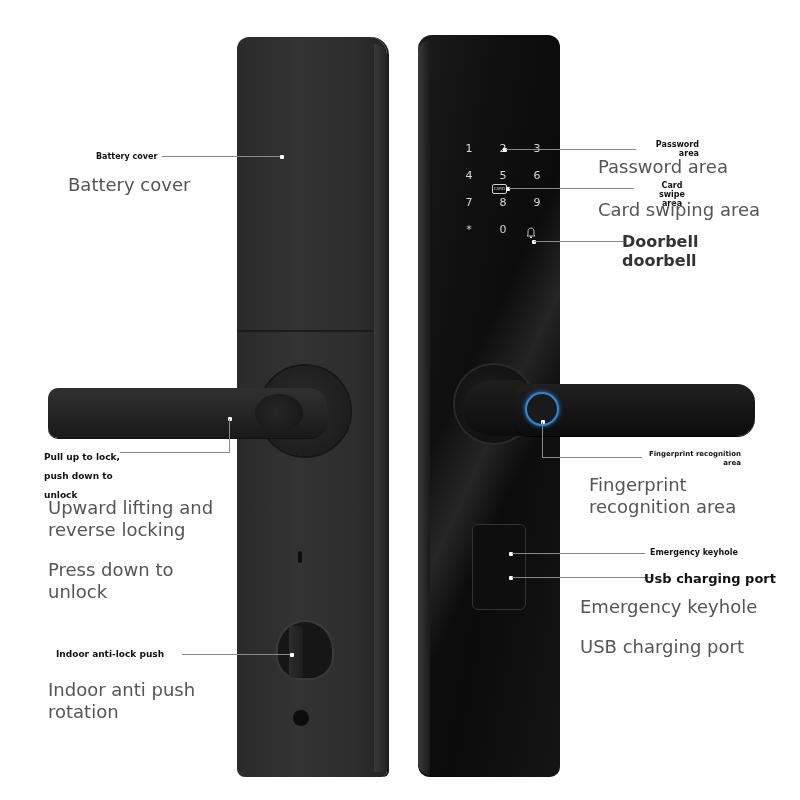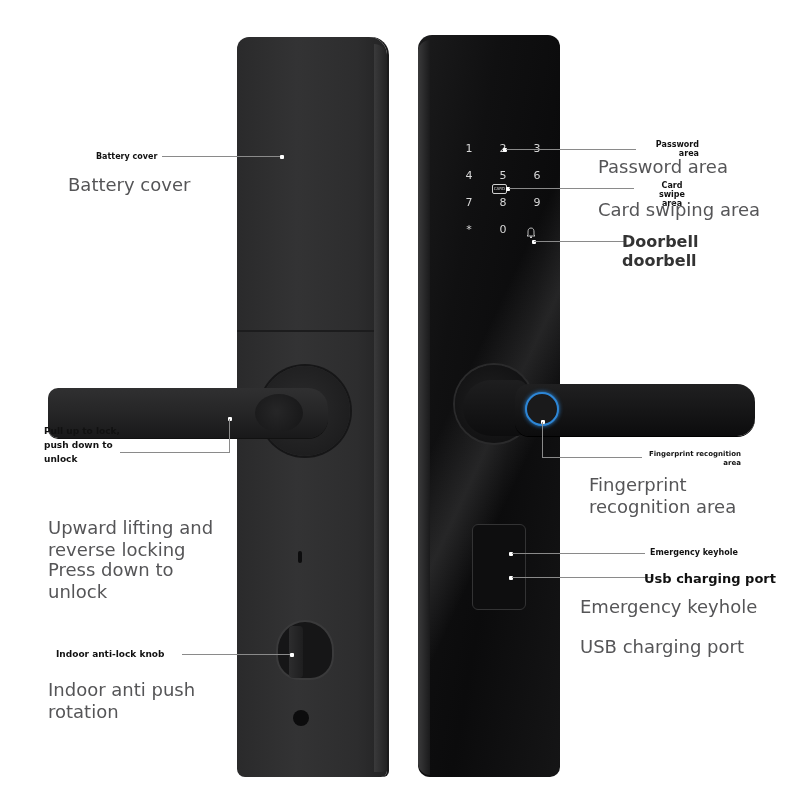--- a/index.html
+++ b/index.html
@@ -166,25 +166,25 @@
 </div>
 
 <div class="small-label" style="left:96px; top:152px;">Battery cover</div>
 <div class="line" style="left:162px; top:156px; width:120px; height:1px;"></div>
 <div class="dot" style="left:280px; top:155px;"></div>
 <div class="big-label" style="left:68px; top:174px;">Battery cover</div>
 
 <div class="dot" style="left:228px; top:417px;"></div>
 <div class="line" style="left:229px; top:419px; width:1px; height:33px;"></div>
 <div class="line" style="left:120px; top:452px; width:110px; height:1px;"></div>
-<div class="small-label" style="left:44px; top:424px; width:90px; font-size:9px; line-height:14px;">Pull up to lock, push down to unlock</div>
-<div class="big-label" style="left:48px; top:497px; white-space:normal; width:200px;margin-top:20px;">Upward lifting and reverse locking</div>
+<div class="small-label" style="left:44px; top:448px; width:90px; font-size:9px; line-height:19px;">Pull up to lock, push down to unlock</div>
+<div class="big-label" style="left:48px; top:497px; white-space:normal; width:200px;">Upward lifting and reverse locking</div>
 <div class="big-label" style="left:48px; top:559px; white-space:normal; width:130px;">Press down to unlock</div>
 
-<div class="small-label" style="left:56px; top:650px; font-size:9px;">Indoor anti-lock knob</div>
+<div class="small-label" style="left:56px; top:650px; font-size:9px;">Indoor anti-lock push</div>
 <div class="line" style="left:182px; top:654px; width:110px; height:1px;"></div>
 <div class="dot" style="left:290px; top:653px;"></div>
 <div class="big-label" style="left:48px; top:679px; white-space:normal; width:170px;">Indoor anti push rotation</div>
 
 <div class="dot" style="left:503px; top:148px;"></div>
 <div class="line" style="left:506px; top:149px; width:130px; height:1px;"></div>
 <div class="small-label" style="left:655px; top:140px; width:44px; text-align:right;">Password area</div>
 <div class="big-label" style="left:598px; top:156px;">Password area</div>
 
 <div class="dot" style="left:506px; top:187px;"></div>

